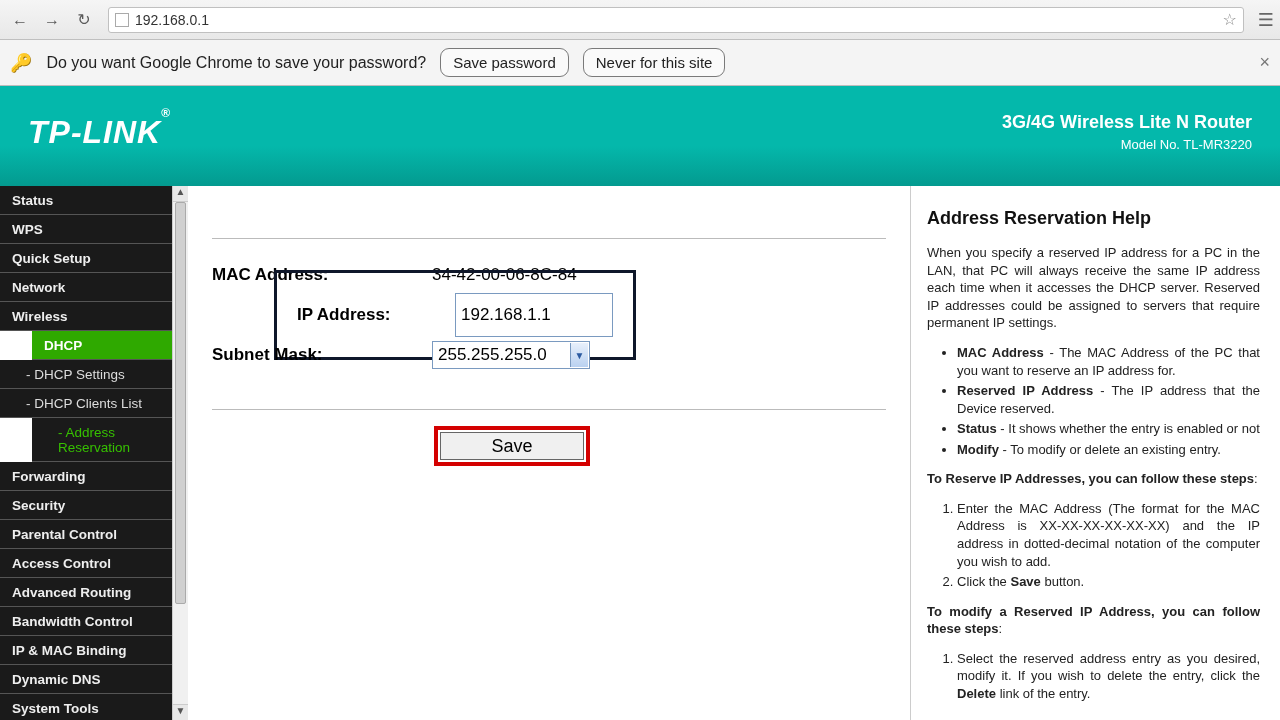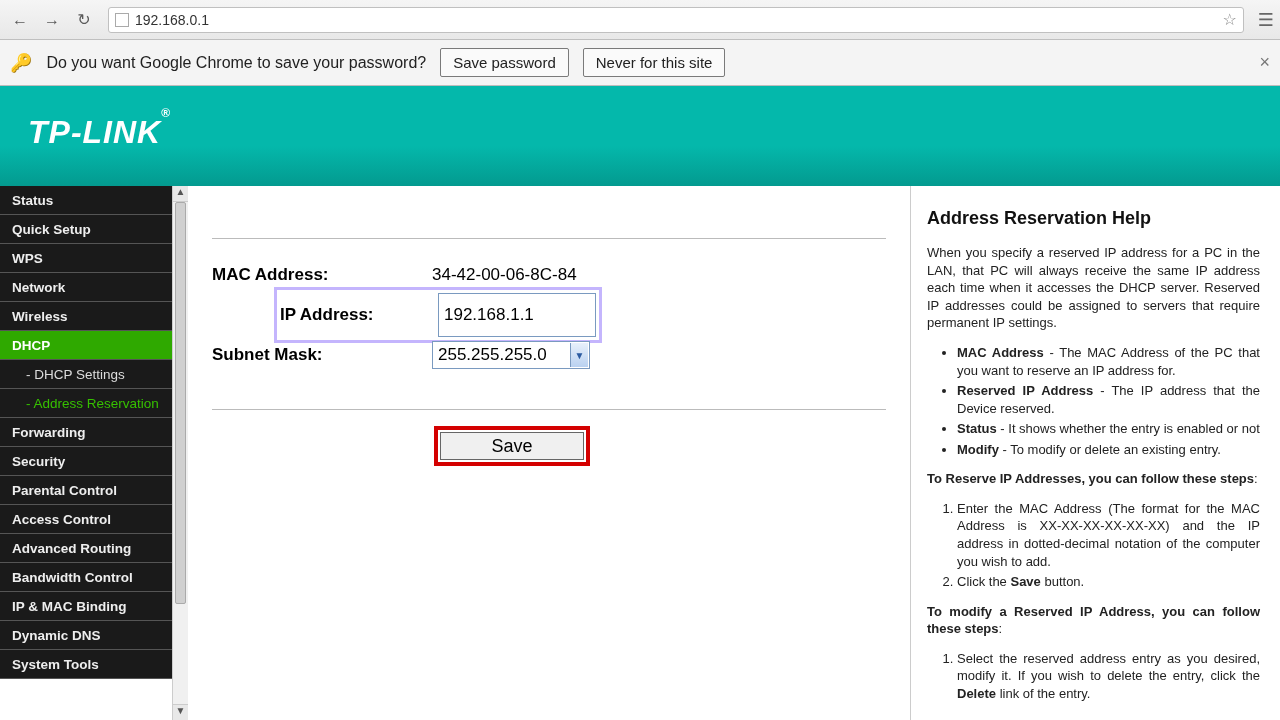--- a/index.html
+++ b/index.html
@@ -10,21 +10,21 @@
   .nav-btn { width: 28px; height: 28px; display: flex; align-items: center; justify-content: center; color: #5a5a5a; font-size: 16px; border-radius: 3px; }
   .omnibox { flex: 1; display: flex; align-items: center; height: 26px; background: #fff; border: 1px solid #c0c0c0; border-radius: 3px; margin: 0 6px; padding: 0 6px; gap: 6px; }
   .omnibox .url { color: #333; font-size: 14px; }
   .omnibox .page-icon { width: 14px; height: 14px; border: 1px solid #aaa; }
   .star { color: #888; font-size: 16px; }
   .menu-icon { color: #666; font-size: 18px; margin-left: 4px; }
 
   
   .infobar { height: 46px; background: #f4f4f4; border-bottom: 1px solid #bdbdbd; display: flex; align-items: center; padding: 0 10px; gap: 14px; font-size: 16px; color: #222; }
   .key-icon { font-size: 18px; color: #333; }
-  .infobar-btn { padding: 5px 12px; background: #fafafa; border: 1px solid #7a7a7a; border-radius: 2px; font-size: 15px; color: #222; }
+  .infobar-btn { padding: 5px 12px; background: #fafafa; border: 1px solid #7a7a7a; border-radius: 9px; font-size: 15px; color: #222; }
   .infobar-close { margin-left: auto; color: #777; font-size: 18px; }
 
   
   .router-header { height: 100px; background: #00b6aa; background: linear-gradient(180deg, #04b8ab 0%, #04b8ab 60%, #039a8f 100%); display: flex; align-items: center; justify-content: space-between; padding: 0 28px 8px 28px; color: #fff; }
   .brand { font-size: 32px; font-weight: 900; letter-spacing: 1px; font-style: italic; }
   .brand sup { font-size: 12px; position: relative; top: -14px; font-style: normal; }
   .router-info { text-align: right; }
   .router-info .name { font-size: 18px; font-weight: bold; }
   .router-info .model { font-size: 13px; margin-top: 4px; }
 
@@ -35,34 +35,34 @@
   .sidebar-wrap { width: 188px; display: flex; background: #fff; }
   .sidebar { flex: 1; overflow: hidden; }
   .side-scroll { width: 16px; background: #f0f0f0; border-left: 1px solid #ccc; position: relative; display: flex; flex-direction: column; }
   .side-scroll .arrow { height: 16px; text-align: center; font-size: 10px; color: #555; background: #e8e8e8; border-bottom: 1px solid #ccc; }
   .side-scroll .arrow.bot { border-top: 1px solid #ccc; border-bottom: none; }
   .side-scroll .track { flex: 1; position: relative; }
   .side-scroll .thumb { position: absolute; top: 0; left: 2px; right: 2px; height: 80%; background: #d0d0d0; border: 1px solid #aaa; border-radius: 2px; }
 
   .nav-item { display: block; background: #1a1a1a; color: #eee; font-size: 13.5px; padding: 7px 12px 6px 12px; border-bottom: 1px solid #555; font-weight: bold; cursor: pointer; }
   .nav-item.sub { font-weight: normal; padding-left: 26px; color: #ddd; }
-  .nav-item.active { background: #2fa900; color: #fff; }
+  .nav-item.active { background: #2fa900; color: #fff; margin-left: 32px; }
   .nav-item.sub.active { background: #1a1a1a; color: #36c000; }
 
   
   .main { flex: 1; padding: 18px 20px 0 24px; overflow: hidden; }
   .page-title-bar { background: #2e9b01; background: linear-gradient(#38ae05, #2e9b01); color: #fff; font-size: 22px; font-weight: normal; padding: 6px 20px; border: 1px solid #2e9b01; }
   .main hr { border: none; border-top: 1px solid #bbb; margin: 34px 0 16px 0; }
   .form-row { display: flex; align-items: center; height: 40px; }
   .form-label { width: 220px; text-align: left; padding-right: 20px; font-size: 17px; color: #000; font-weight: bold; }
   .form-value { font-size: 17px; color: #000; }
   .text-input { width: 158px; height: 44px; font-size: 17px; padding: 0 5px; border: 1px solid #7a9ac0; background: #fff; }
   .select { width: 158px; height: 28px; font-size: 17px; border: 1px solid #7a9ac0; background: #fff; display: inline-flex; align-items: center; padding-left: 5px; position: relative; }
   .select .dd { position: absolute; right: 1px; top: 1px; bottom: 1px; width: 18px; background: linear-gradient(#e8f0fb, #b9d1f0); border-left: 1px solid #7a9ac0; display: flex; align-items: center; justify-content: center; color: #2b5aa0; font-size: 10px; }
-  .highlight { border: 3px solid #c4b5fd; padding: 3px; display: inline-flex; align-items: center; }
+  .highlight { border: 3px solid #0f172a; padding: 20px; display: inline-flex; align-items: center; }
   .row-highlight { display: flex; align-items: center; }
   .save-row { margin-top: 12px; padding-left: 222px; }
   .save-btn { width: 144px; height: 28px; font-size: 18px; background: #f0f0f0; border: 1px solid #666; text-align: center; line-height: 26px; }
   .save-wrap { border: 4px solid #d40000; display: inline-block; padding: 2px; }
 
   
   .help-area { width: 370px; border-left: 1px solid #ccc; background: #fff; margin-left: 4px; }
   .help { padding: 20px 20px 0 16px; font-size: 13px; color: #222; line-height: 1.35; text-align: justify; }
   .help h2 { font-size: 18px; margin-bottom: 14px; color: #111; }
   .help p { margin-bottom: 12px; }
@@ -89,33 +89,38 @@
 <div class="infobar">
   <span class="key-icon">🔑</span>
   <span>Do you want Google Chrome to save your password?</span>
   <button class="infobar-btn">Save password</button>
   <button class="infobar-btn">Never for this site</button>
   <span class="infobar-close">×</span>
 </div>
 
 <div class="router-header">
   <div class="brand"><span>TP-LINK</span><sup>®</sup></div>
+  <div class="router-info">
+    <div class="name">3G/4G Wireless Lite N Router</div>
+    <div class="model">Model No. TL-MR3220</div>
+  </div>
 </div>
 
 <div class="content">
 
   <div class="sidebar-wrap">
     <div class="sidebar" id="sidebar">
         <a class="nav-item">Status</a>
+        <a class="nav-item">WPS</a>
         <a class="nav-item">Quick Setup</a>
-        <a class="nav-item">WPS</a>
         <a class="nav-item">Network</a>
         <a class="nav-item">Wireless</a>
         <a class="nav-item active">DHCP</a>
         <a class="nav-item sub">- DHCP Settings</a>
+        <a class="nav-item sub">- DHCP Clients List</a>
         <a class="nav-item sub active">- Address Reservation</a>
         <a class="nav-item">Forwarding</a>
         <a class="nav-item">Security</a>
         <a class="nav-item">Parental Control</a>
         <a class="nav-item">Access Control</a>
         <a class="nav-item">Advanced Routing</a>
         <a class="nav-item">Bandwidth Control</a>
         <a class="nav-item">IP &amp; MAC Binding</a>
         <a class="nav-item">Dynamic DNS</a>
         <a class="nav-item">System Tools</a>

